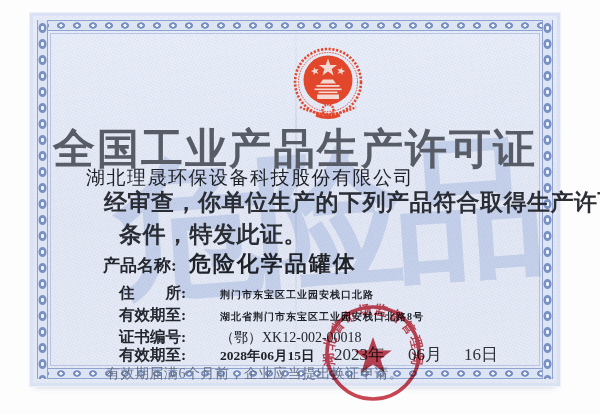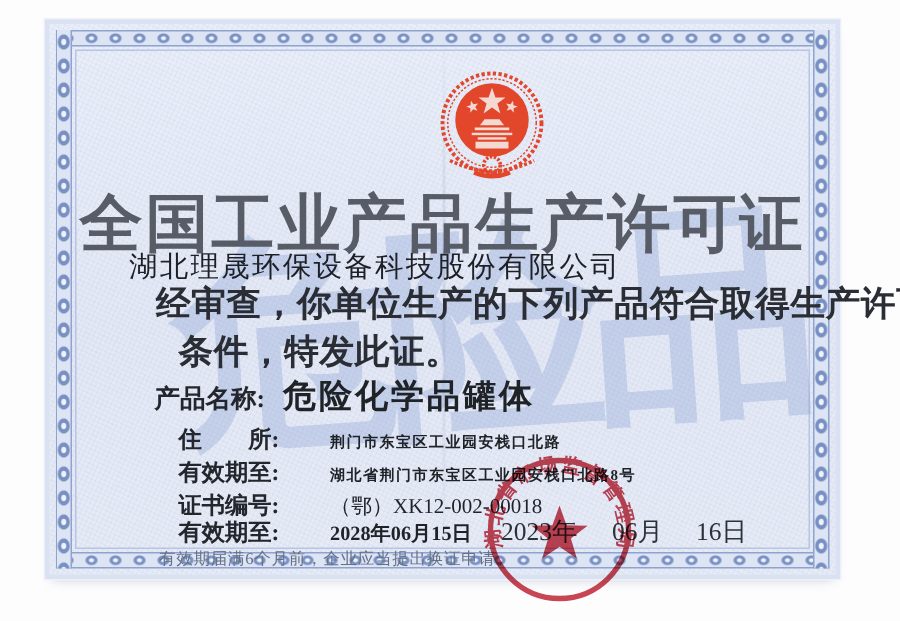--- a/index.html
+++ b/index.html
@@ -53,21 +53,21 @@
 
   .row{position:absolute;left:70px;white-space:nowrap;}
   .row .lab{display:inline-block;font-weight:bold;color:#23262c;}
   .row .val{display:inline-block;font-weight:bold;color:#1f2227;}
   .r0{top:233px;} .r0 .lab{font-size:17px;} .r0 .val{font-size:22px;margin-left:8px;letter-spacing:2px;}
   .r1{top:267px;} .r2{top:289px;} .r3{top:311px;} .r4{top:329px;}
   .r1 .lab,.r2 .lab,.r3 .lab,.r4 .lab{font-size:15.5px;width:88px;margin-left:16px;}
   .r1 .val,.r2 .val{font-size:10px;margin-left:9px;letter-spacing:1px;}
   .r3 .val{font-size:14px;margin-left:9px;font-weight:normal;}
   .r4 .val{font-size:13.5px;margin-left:9px;}
-  .note{position:absolute;left:73px;top:349px;font-size:11px;color:#667086;letter-spacing:.5px;}
+  .note{position:absolute;left:73px;top:349px;font-size:14px;color:#667086;letter-spacing:.5px;}
 
   .date{position:absolute;top:327px;font-size:17px;color:#2c3037;font-weight:normal;}
   .date.y{left:301px;} .date.m{left:375px;} .date.d{left:431px;}
 
   
   .seal{position:absolute;left:316px;top:296px;mix-blend-mode:multiply;opacity:.9;}
 </style>
 </head>
 <body>
 

